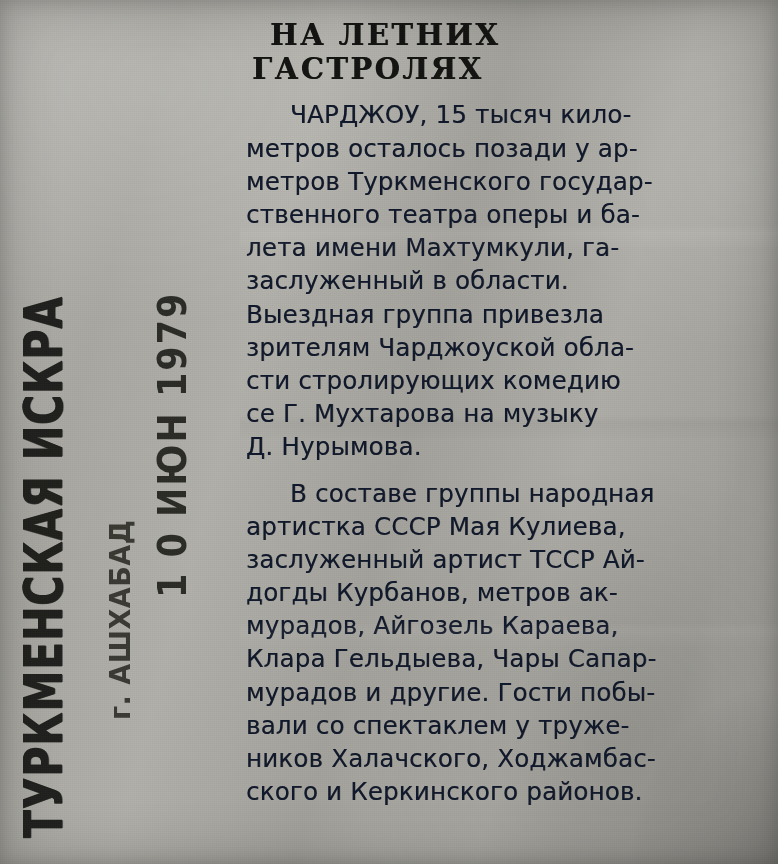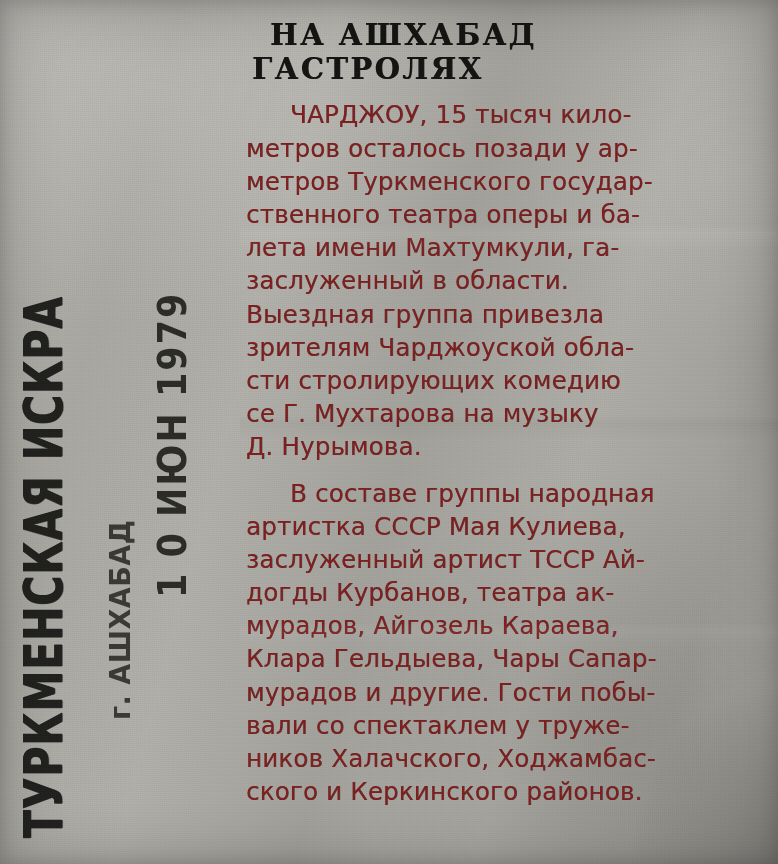--- a/index.html
+++ b/index.html
@@ -103,21 +103,21 @@
     padding-left: 6px;
     text-shadow: 0.5px 0 0 rgba(19,19,18,0.85);
   }
   #headline .hl-line { display: block; }
   #headline .hl-line:first-child { padding-left: 18px; }
 
   .para {
     font-family: "DejaVu Sans", sans-serif;
     font-size: 24.5px;
     line-height: 1.355;
-    color: #7f1d1d;
+    color: #0f172a;
     margin: 0;
     letter-spacing: 0.2px;
     text-shadow: 0.4px 0 0 rgba(23,23,21,0.55);
   }
   .para + .para { margin-top: 13px; }
   .line {
     display: block;
     white-space: nowrap;
   }
   .indent { display: inline-block; width: 44px; }
@@ -145,21 +145,21 @@
 
 <div id="page">
   <div id="paper-bg"></div>
 
   <div class="vert" id="masthead">ТУРКМЕНСКАЯ ИСКРА</div>
   <div class="vert" id="city">г. АШХАБАД</div>
   <div class="vert" id="date">1 0 ИЮН 1979</div>
 
   <div id="article">
     <h1 id="headline">
-      <span class="hl-line">НА АШХАБАД</span>
+      <span class="hl-line">НА ЛЕТНИХ</span>
       <span class="hl-line">ГАСТРОЛЯХ</span>
     </h1>
 
     <p class="para">
       <span class="line"><span class="indent"></span><span>ЧАРДЖОУ, 15 тысяч кило-</span></span>
       <span class="line">метров осталось позади у ар-</span>
       <span class="line">метров Туркменского государ-</span>
       <span class="line">ственного театра оперы и ба-</span>
       <span class="line">лета имени Махтумкули, га-</span>
       <span class="line">заслуженный в области.</span>
@@ -167,21 +167,21 @@
       <span class="line">зрителям Чарджоуской обла-</span>
       <span class="line">сти стролирующих комедию</span>
       <span class="line">се Г. Мухтарова на музыку</span>
       <span class="line">Д. Нурымова.</span>
     </p>
 
     <p class="para">
       <span class="line"><span class="indent"></span><span>В составе группы народная</span></span>
       <span class="line">артистка СССР Мая Кулиева,</span>
       <span class="line">заслуженный артист ТССР Ай-</span>
-      <span class="line">догды Курбанов, театра ак-</span>
+      <span class="line">догды Курбанов, метров ак-</span>
       <span class="line">мурадов, Айгозель Караева,</span>
       <span class="line">Клара Гельдыева, Чары Сапар-</span>
       <span class="line">мурадов и другие. Гости побы-</span>
       <span class="line">вали со спектаклем у труже-</span>
       <span class="line">ников Халачского, Ходжамбас-</span>
       <span class="line">ского и Керкинского районов.</span>
     </p>
   </div>
 
   <div id="streaks"></div>

